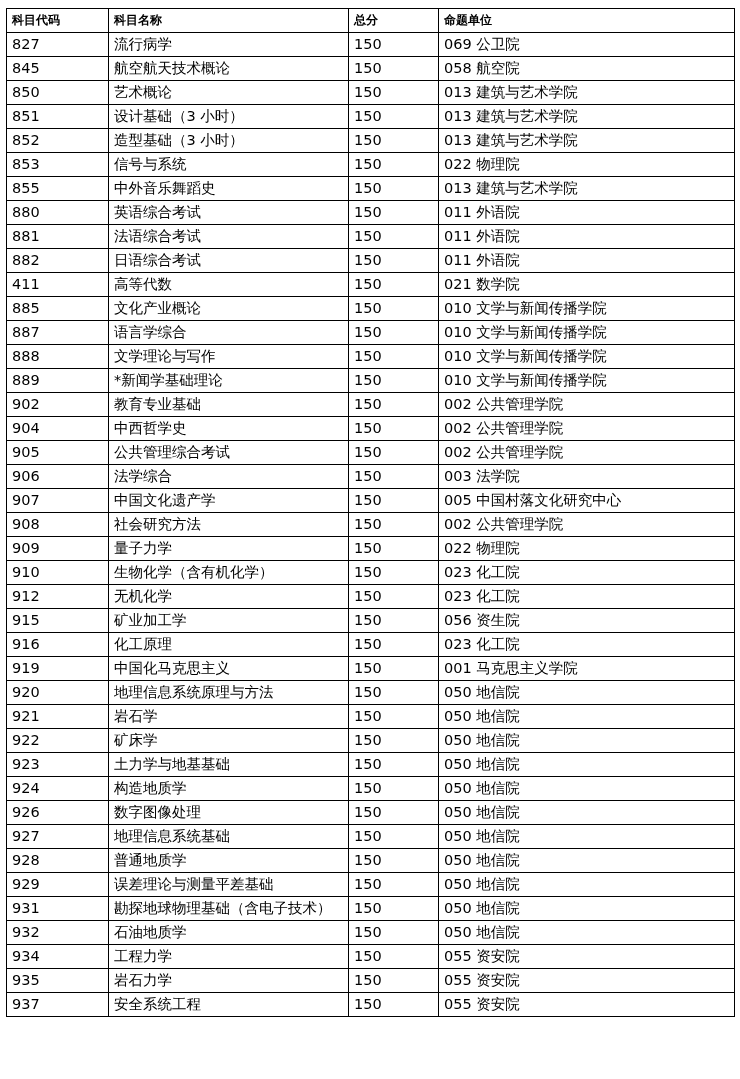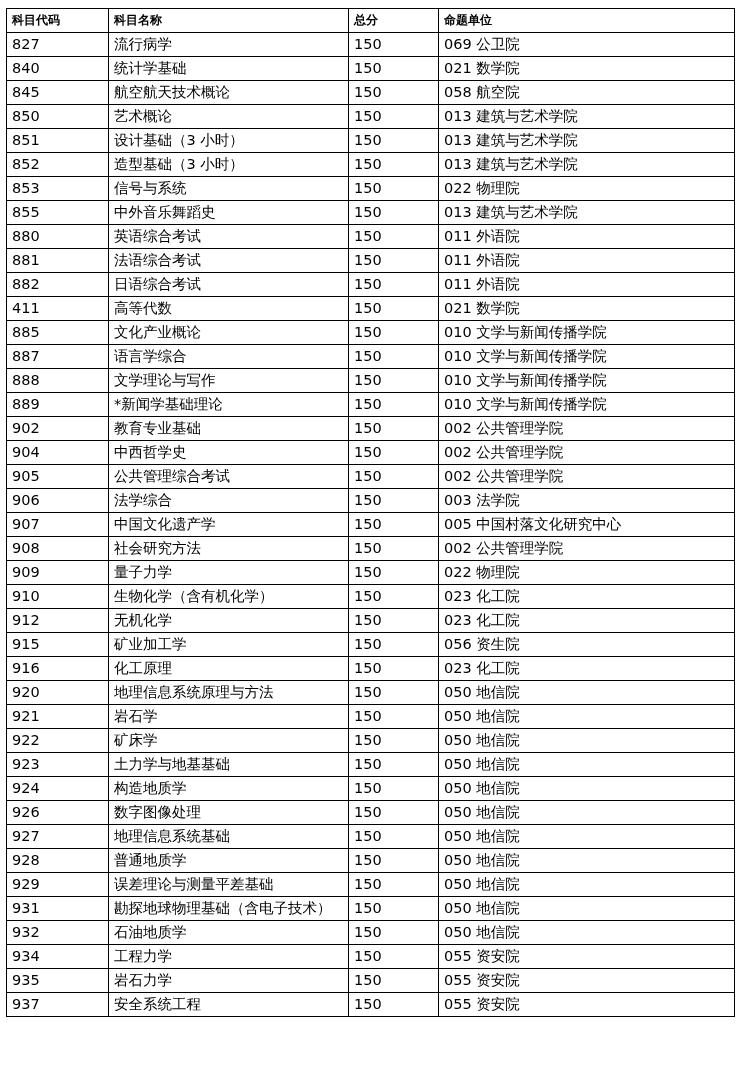--- a/index.html
+++ b/index.html
@@ -69,26 +69,20 @@
       </tr>
     </thead>
     <tbody id="table-body">
         <tr>
           <td class="col-code cell-code">827</td>
           <td class="col-name cell-name">流行病学</td>
           <td class="col-score cell-score">150</td>
           <td class="col-unit cell-unit">069 公卫院</td>
         </tr>
         <tr>
-          <td class="col-code cell-code">840</td>
-          <td class="col-name cell-name">统计学基础</td>
-          <td class="col-score cell-score">150</td>
-          <td class="col-unit cell-unit">021 数学院</td>
-        </tr>
-        <tr>
           <td class="col-code cell-code">845</td>
           <td class="col-name cell-name">航空航天技术概论</td>
           <td class="col-score cell-score">150</td>
           <td class="col-unit cell-unit">058 航空院</td>
         </tr>
         <tr>
           <td class="col-code cell-code">850</td>
           <td class="col-name cell-name">艺术概论</td>
           <td class="col-score cell-score">150</td>
           <td class="col-unit cell-unit">013 建筑与艺术学院</td>
@@ -223,20 +217,26 @@
           <td class="col-code cell-code">915</td>
           <td class="col-name cell-name">矿业加工学</td>
           <td class="col-score cell-score">150</td>
           <td class="col-unit cell-unit">056 资生院</td>
         </tr>
         <tr>
           <td class="col-code cell-code">916</td>
           <td class="col-name cell-name">化工原理</td>
           <td class="col-score cell-score">150</td>
           <td class="col-unit cell-unit">023 化工院</td>
+        </tr>
+        <tr>
+          <td class="col-code cell-code">919</td>
+          <td class="col-name cell-name">中国化马克思主义</td>
+          <td class="col-score cell-score">150</td>
+          <td class="col-unit cell-unit">001 马克思主义学院</td>
         </tr>
         <tr>
           <td class="col-code cell-code">920</td>
           <td class="col-name cell-name">地理信息系统原理与方法</td>
           <td class="col-score cell-score">150</td>
           <td class="col-unit cell-unit">050 地信院</td>
         </tr>
         <tr>
           <td class="col-code cell-code">921</td>
           <td class="col-name cell-name">岩石学</td>

